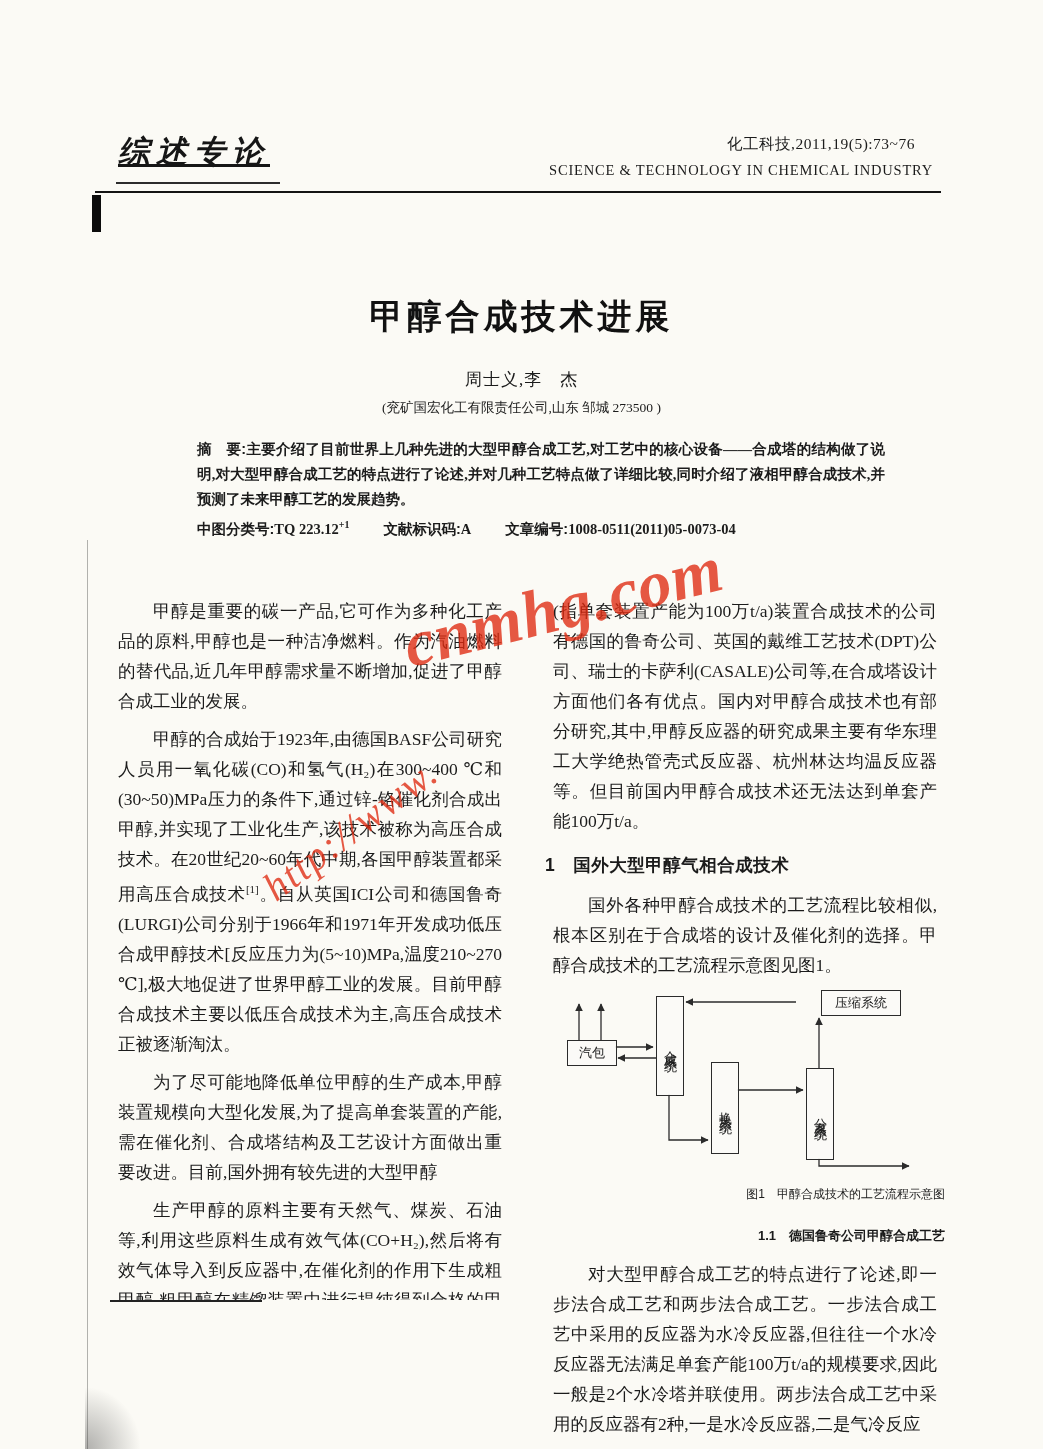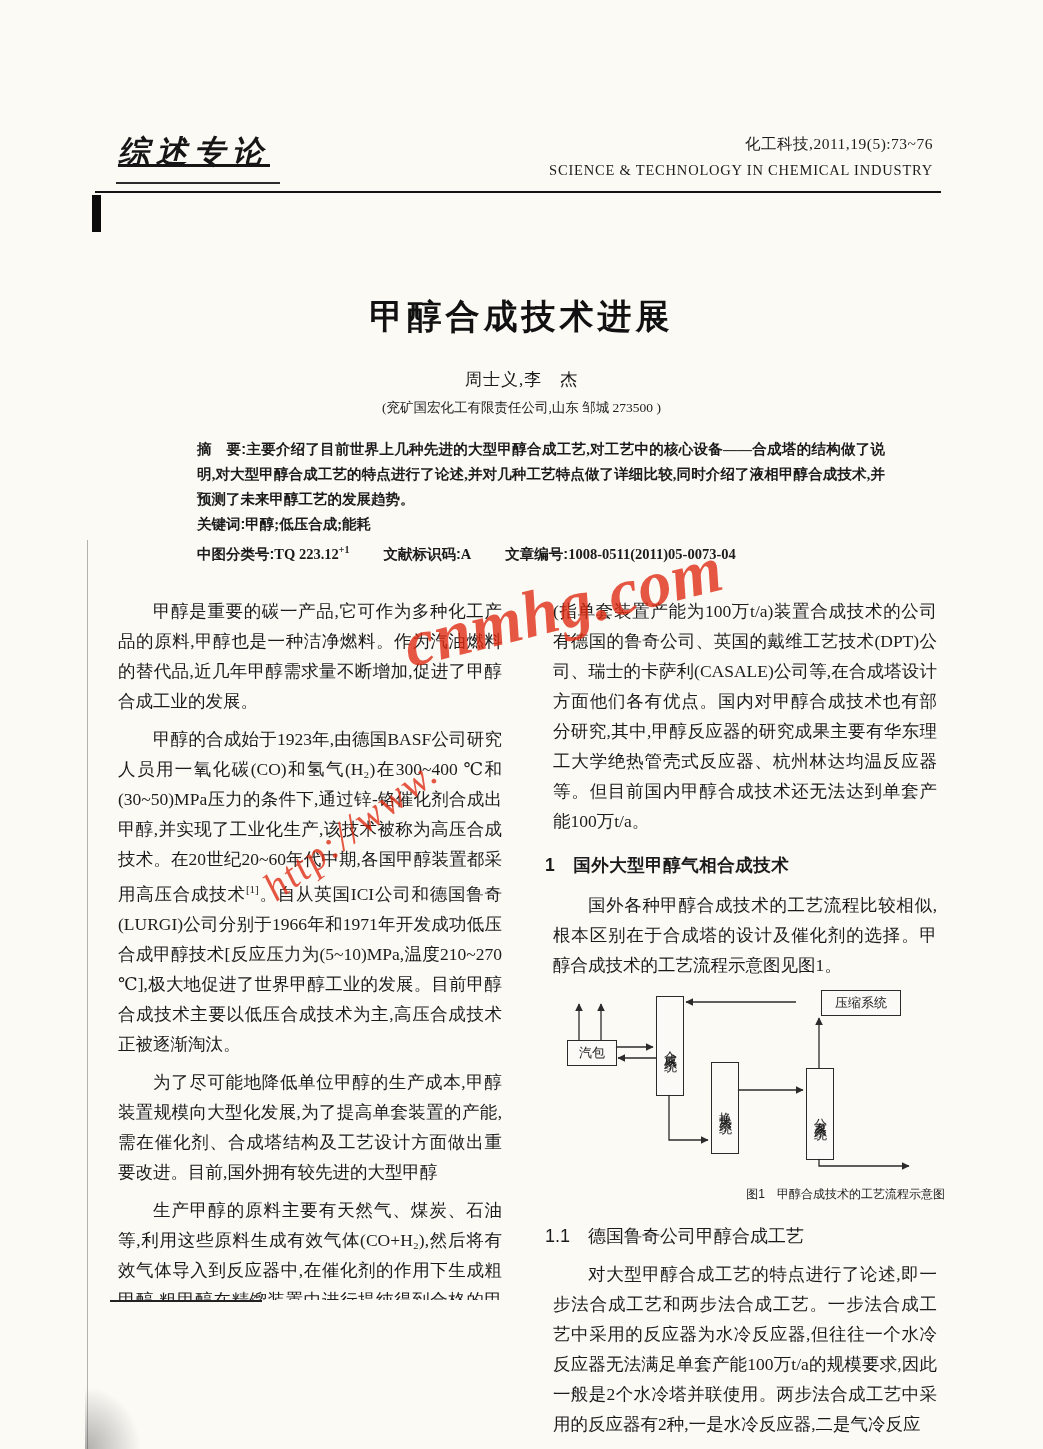--- a/index.html
+++ b/index.html
@@ -7,21 +7,21 @@
     width:1043px;height:1449px;position:relative;overflow:hidden;
     background:#fbfaf5;color:#1b1b1b;
     font-family:"Liberation Serif","DejaVu Serif",serif;
   }
   .pos{position:absolute;}
 
   
   .col-label{left:118px;top:131px;font-size:31px;font-weight:bold;font-style:italic;
     letter-spacing:7px;color:#161616;text-decoration:underline;}
   .col-underline{left:116px;top:182px;width:164px;height:2px;background:#2c2c2c;}
-  .journal-cn{right:110px;top:134px;font-size:15.5px;letter-spacing:.5px;}
+  .journal-cn{right:128px;top:134px;font-size:15.5px;letter-spacing:.5px;}
   .journal-en{right:110px;top:162px;font-size:14.5px;letter-spacing:.8px;}
   .header-rule{left:95px;top:191px;width:846px;height:2px;background:#141414;}
 
   
   .corner-mark{left:92px;top:195px;width:9px;height:37px;background:#0c0c0c;}
   .edge-line{left:87px;top:540px;width:1px;height:909px;background:rgba(40,40,40,.35);}
   .corner-shadow{left:85px;top:1388px;width:55px;height:61px;
     background:radial-gradient(ellipse at 0% 100%, rgba(60,60,60,.4), rgba(0,0,0,0) 72%);}
 
   
@@ -39,22 +39,22 @@
   sup.ref{font-size:11px;}
 
   
   .col{top:588px;width:400px;font-size:17.5px;line-height:30px;text-align:justify;}
   .col p{margin:8px;}
   .col p.ind{text-indent:2em;}
   .left-col{left:110px;height:712px;overflow:hidden;}
   .right-col{left:545px;height:861px;overflow:hidden;}
   .h-sec{font-family:"Liberation Sans","DejaVu Sans",sans-serif;font-weight:bold;
     font-size:17.5px;letter-spacing:.5px;margin:14px 0 10px 0 !important;text-align:left;}
-  .h-sub{font-family:"Liberation Sans","DejaVu Sans",sans-serif;font-weight:normal;
-    font-size:18px;margin:12px 0 8px 0 !important;text-align:left;}
+  .h-sub{font-family:"Liberation Sans","DejaVu Sans",sans-serif;font-weight:bold;
+    font-size:13px;margin:12px 0 8px 0 !important;text-align:right;}
 
   
   .footnote{left:110px;top:1300px;width:412px;font-size:13.5px;line-height:20px;}
   .footnote-rule{width:152px;height:1.5px;background:#222;margin-bottom:8px;}
   .footnote p{margin:0;text-align:justify;}
 
   
   .figure{position:relative;width:380px;height:185px;margin:10px 0 2px 8px;}
   .fig-svg{position:absolute;left:0;top:0;}
   .fbox{position:absolute;border:1.3px solid #2b2b2b;display:flex;align-items:center;
@@ -90,21 +90,20 @@
   <div class="pos journal-cn">化工科技,2011,19(5):73~76</div>
   <div class="pos journal-en">SCIENCE &amp; TECHNOLOGY IN CHEMICAL INDUSTRY</div>
   <div class="pos header-rule"></div>
 
   <div class="pos title">甲醇合成技术进展</div>
   <div class="pos authors">周士义,李　杰</div>
   <div class="pos affiliation">(兖矿国宏化工有限责任公司,山东 邹城 273500 )</div>
 
   <div class="pos meta-block">
     <p><span class="lab">摘　要:</span><span>主要介绍了目前世界上几种先进的大型甲醇合成工艺,对工艺中的核心设备——合成塔的结构做了说明,对大型甲醇合成工艺的特点进行了论述,并对几种工艺特点做了详细比较,同时介绍了液相甲醇合成技术,并预测了未来甲醇工艺的发展趋势。</span></p>
-    <p><span class="lab">关键词:</span><span>甲醇;低压合成;能耗</span></p>
     <p><span class="lab">中图分类号:</span><span>TQ 223.12</span><sup class="clc-sup">+1</sup><span class="lab gap">文献标识码:</span><span>A</span><span class="lab gap">文章编号:</span><span>1008-0511(2011)05-0073-04</span></p>
   </div>
 
   <div class="pos col left-col">
     <p class="ind">甲醇是重要的碳一产品,它可作为多种化工产品的原料,甲醇也是一种洁净燃料。作为汽油燃料的替代品,近几年甲醇需求量不断增加,促进了甲醇合成工业的发展。</p>
     <p class="ind"><span>甲醇的合成始于1923年,由德国BASF公司研究人员用一氧化碳(CO)和氢气(H₂)在300~400 ℃和(30~50)MPa压力的条件下,通过锌-铬催化剂合成出甲醇,并实现了工业化生产,该技术被称为高压合成技术。在20世纪20~60年代中期,各国甲醇装置都采用高压合成技术</span><sup class="ref">[1]</sup><span>。自从英国ICI公司和德国鲁奇(LURGI)公司分别于1966年和1971年开发成功低压合成甲醇技术[反应压力为(5~10)MPa,温度210~270 ℃],极大地促进了世界甲醇工业的发展。目前甲醇合成技术主要以低压合成技术为主,高压合成技术正被逐渐淘汰。</span></p>
     <p class="ind">为了尽可能地降低单位甲醇的生产成本,甲醇装置规模向大型化发展,为了提高单套装置的产能,需在催化剂、合成塔结构及工艺设计方面做出重要改进。目前,国外拥有较先进的大型甲醇</p>
     <p class="ind">生产甲醇的原料主要有天然气、煤炭、石油等,利用这些原料生成有效气体(CO+H₂),然后将有效气体导入到反应器中,在催化剂的作用下生成粗甲醇,粗甲醇在精馏装置中进行提纯得到合格的甲醇。</p>
   </div>
 

